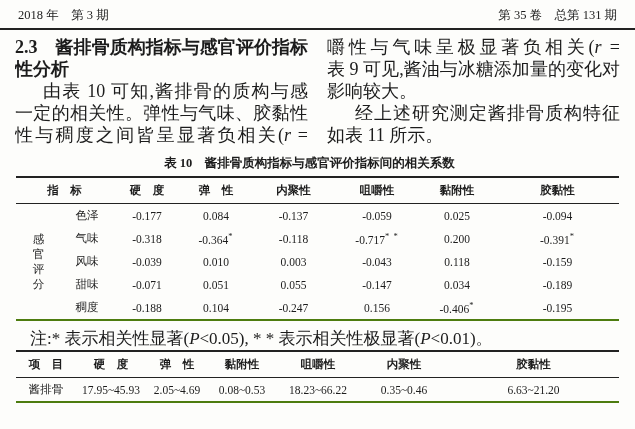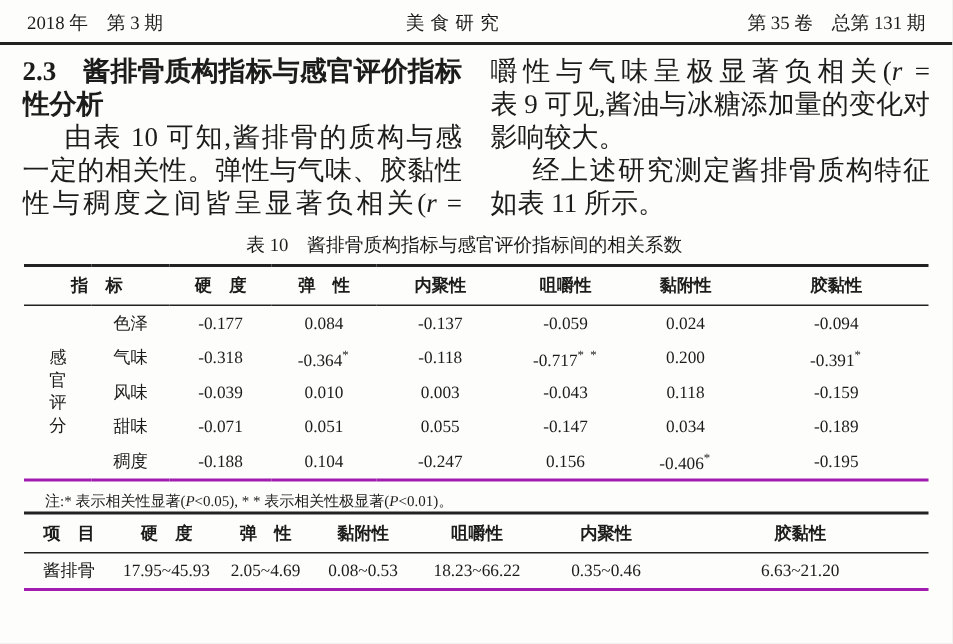--- a/index.html
+++ b/index.html
@@ -18,40 +18,39 @@
   .page-header .center { letter-spacing:4px; }
   
   .columns { display:flex; justify-content:space-between; padding:6px 15px 0 15px; }
   .col { width:293px; font-size:18px; line-height:22px; }
   .tline { height:22px; overflow:hidden; }
   .tline.fill { text-align:justify; text-align-last:justify; }
   .tline.indent { padding-left:28px; }
   .section-heading { font-weight:bold; }
   .it { font-style:italic; }
   
-  .table-title { text-align:center; font-weight:normal; font-size:12.5px; margin:9px 16px 4px 0; }
+  .table-title { text-align:center; font-weight:bold; font-size:12.5px; margin:9px 16px 4px 0; }
   table.paper-table {
     width:603px; margin:0 auto; border-collapse:collapse; table-layout:fixed;
-    font-size:11.5px; border-top:2px solid #222; border-bottom:2px solid #a21caf;
+    font-size:11.5px; border-top:2px solid #222; border-bottom:2px solid #4d7c0f;
   }
   table.paper-table thead tr { border-bottom:1.2px solid #222; }
   table.paper-table th { font-weight:bold; height:25px; text-align:center; padding:0; }
   table.paper-table td { height:23px; text-align:center; padding:0; }
   td.group-cell { white-space:pre-line; line-height:15px; vertical-align:middle; }
   sup { font-size:8.5px; letter-spacing:1px; }
-  .note { font-size:10px; padding:6px 16px 0 30px; }
+  .note { font-size:17px; padding:6px 16px 0 30px; }
 </style>
 </head>
 <body>
 
 <div class="page">
 
   <div class="page-header">
     <span class="left">2018 年　第 3 期</span>
-    <span class="center">美食研究</span>
     <span class="right">第 35 卷　总第 131 期</span>
   </div>
 
   <div class="columns">
     <div class="col">
       <div class="section-heading">
           <div class="tline fill"><span>2.3　酱排骨质构指标与感官评价指标间的相关</span></div>
           <div class="tline"><span>性分析</span></div>
         </div>
       <div class="para">
@@ -98,21 +97,21 @@
         <tr>
           <td rowspan="5" class="group-cell">感
 官
 评
 分</td>
           <td>色泽</td>
           <td>-0.177</td>
           <td>0.084</td>
           <td>-0.137</td>
           <td>-0.059</td>
-          <td>0.024</td>
+          <td>0.025</td>
           <td>-0.094</td>
         </tr>
         <tr>
           <td>气味</td>
           <td>-0.318</td>
           <td>-0.364<sup>*</sup></td>
           <td>-0.118</td>
           <td>-0.717<sup>* *</sup></td>
           <td>0.200</td>
           <td>-0.391<sup>*</sup></td>

